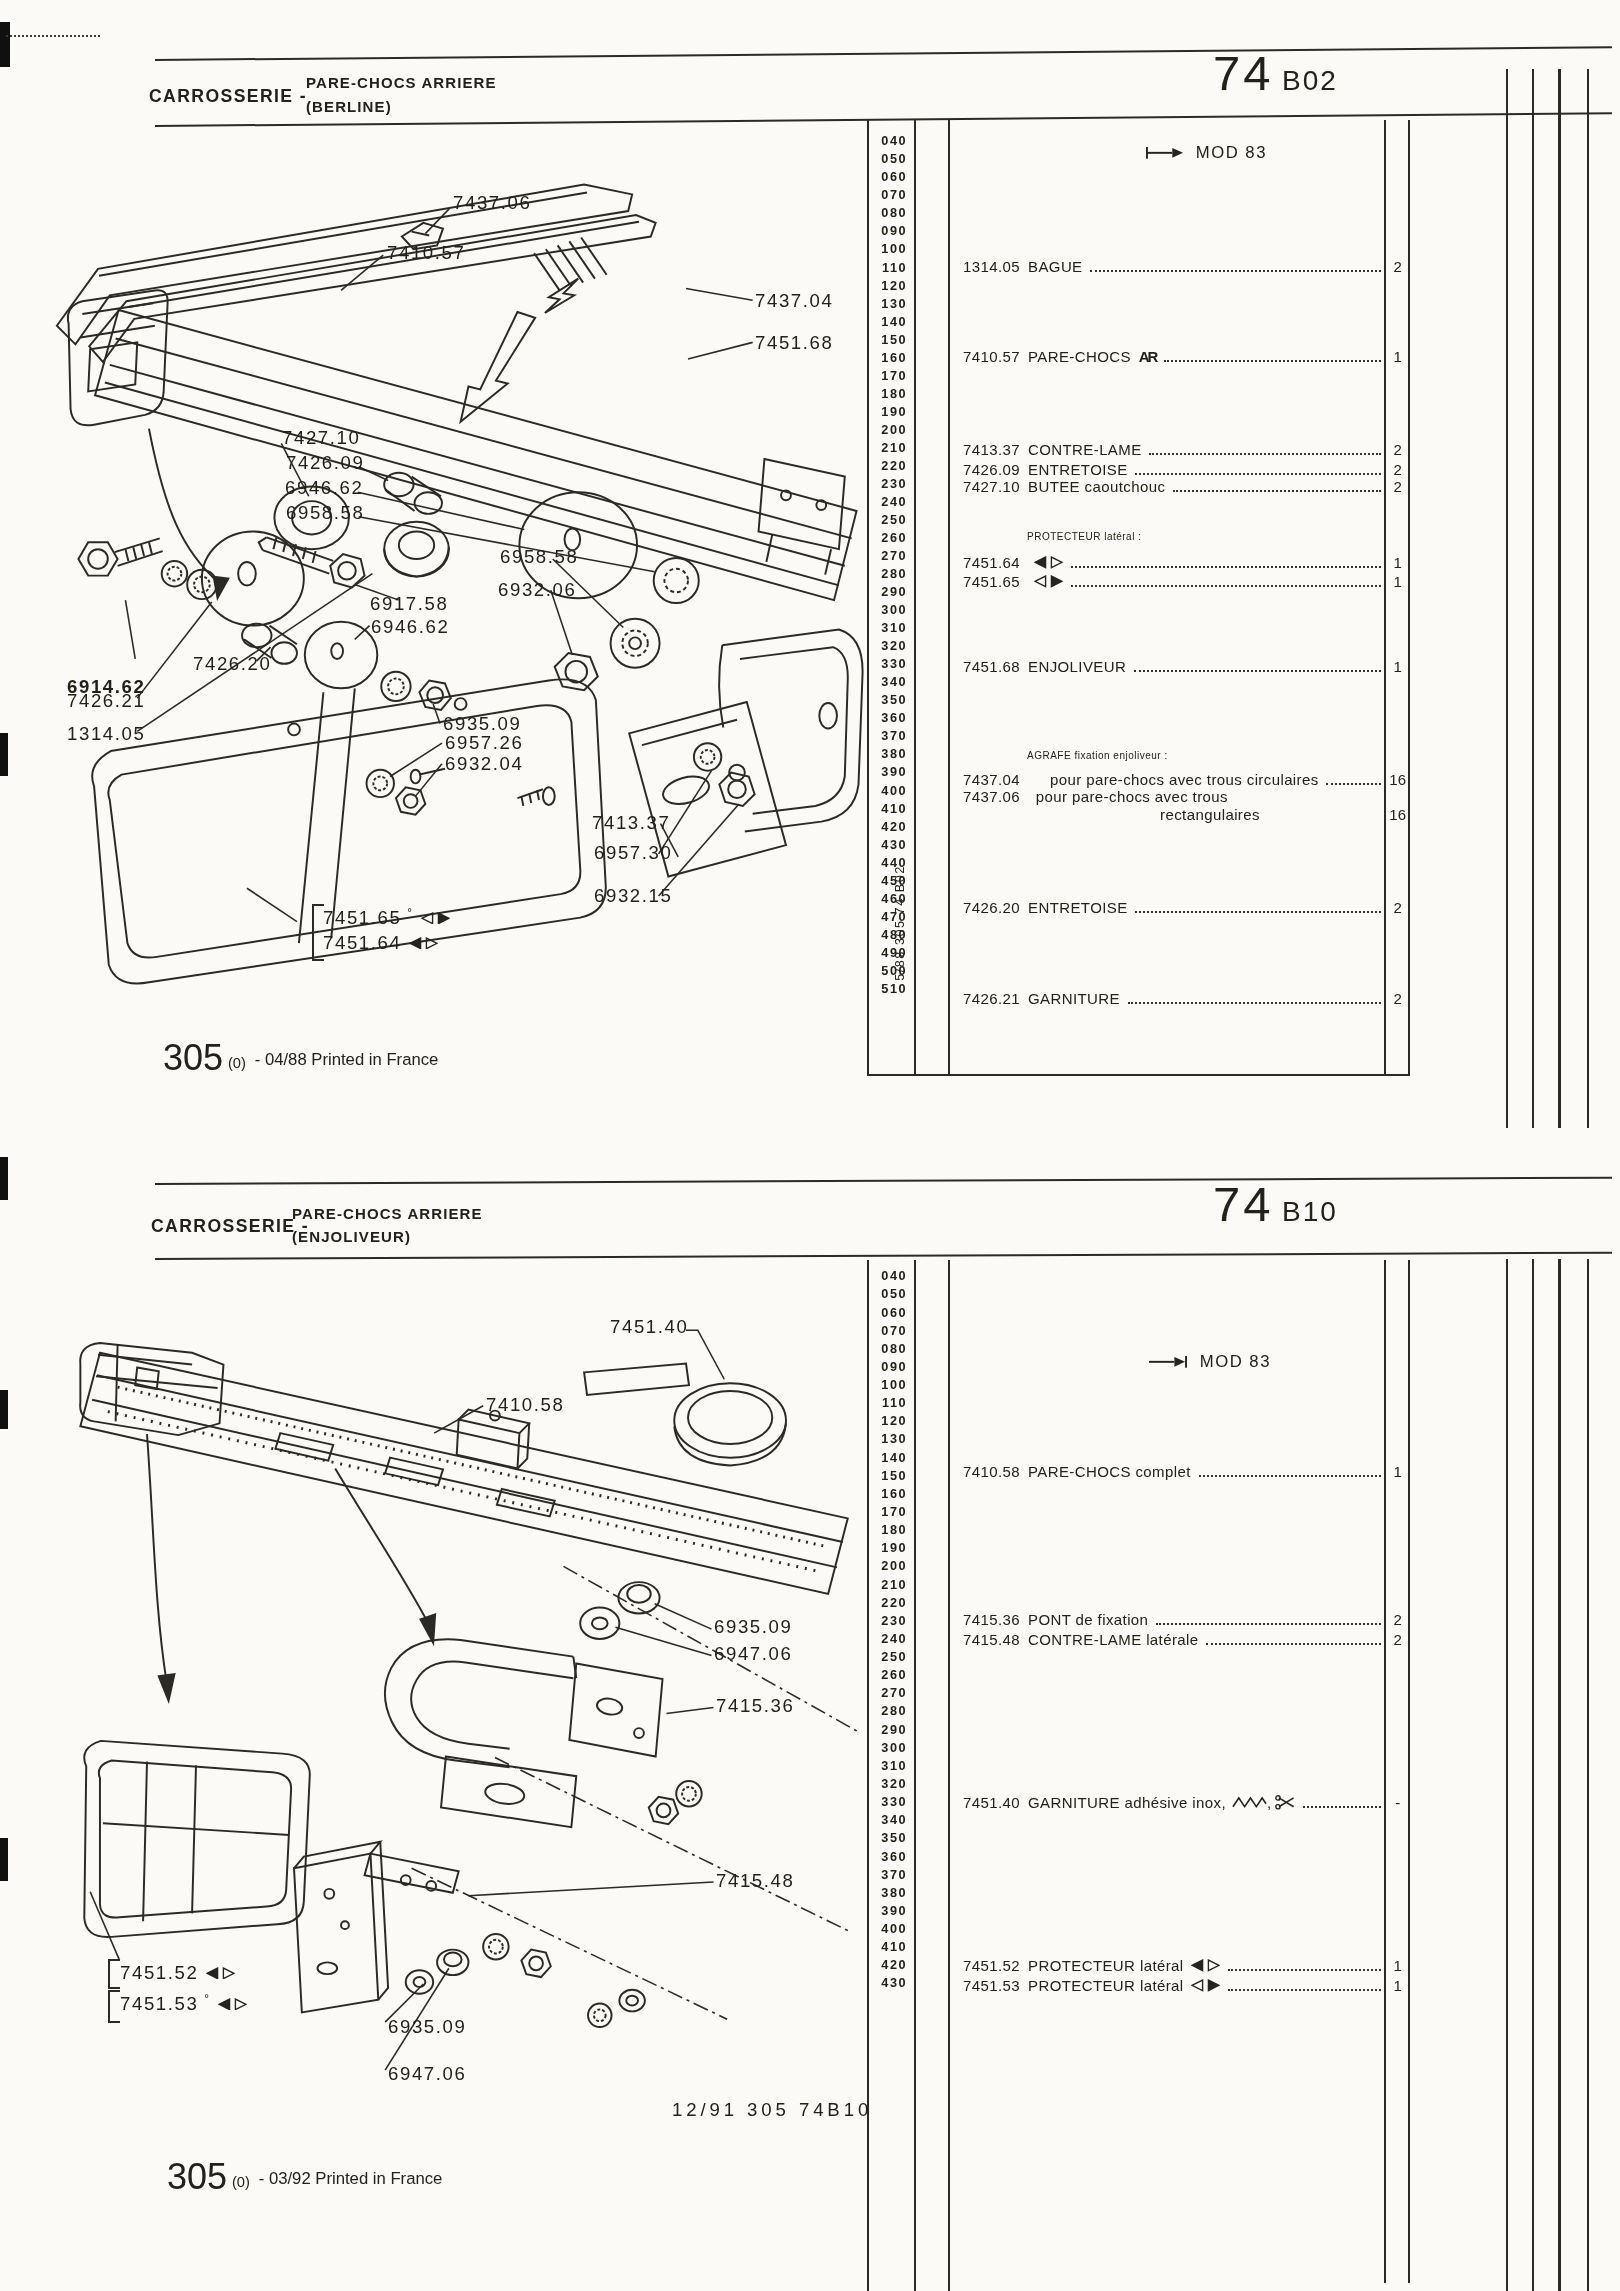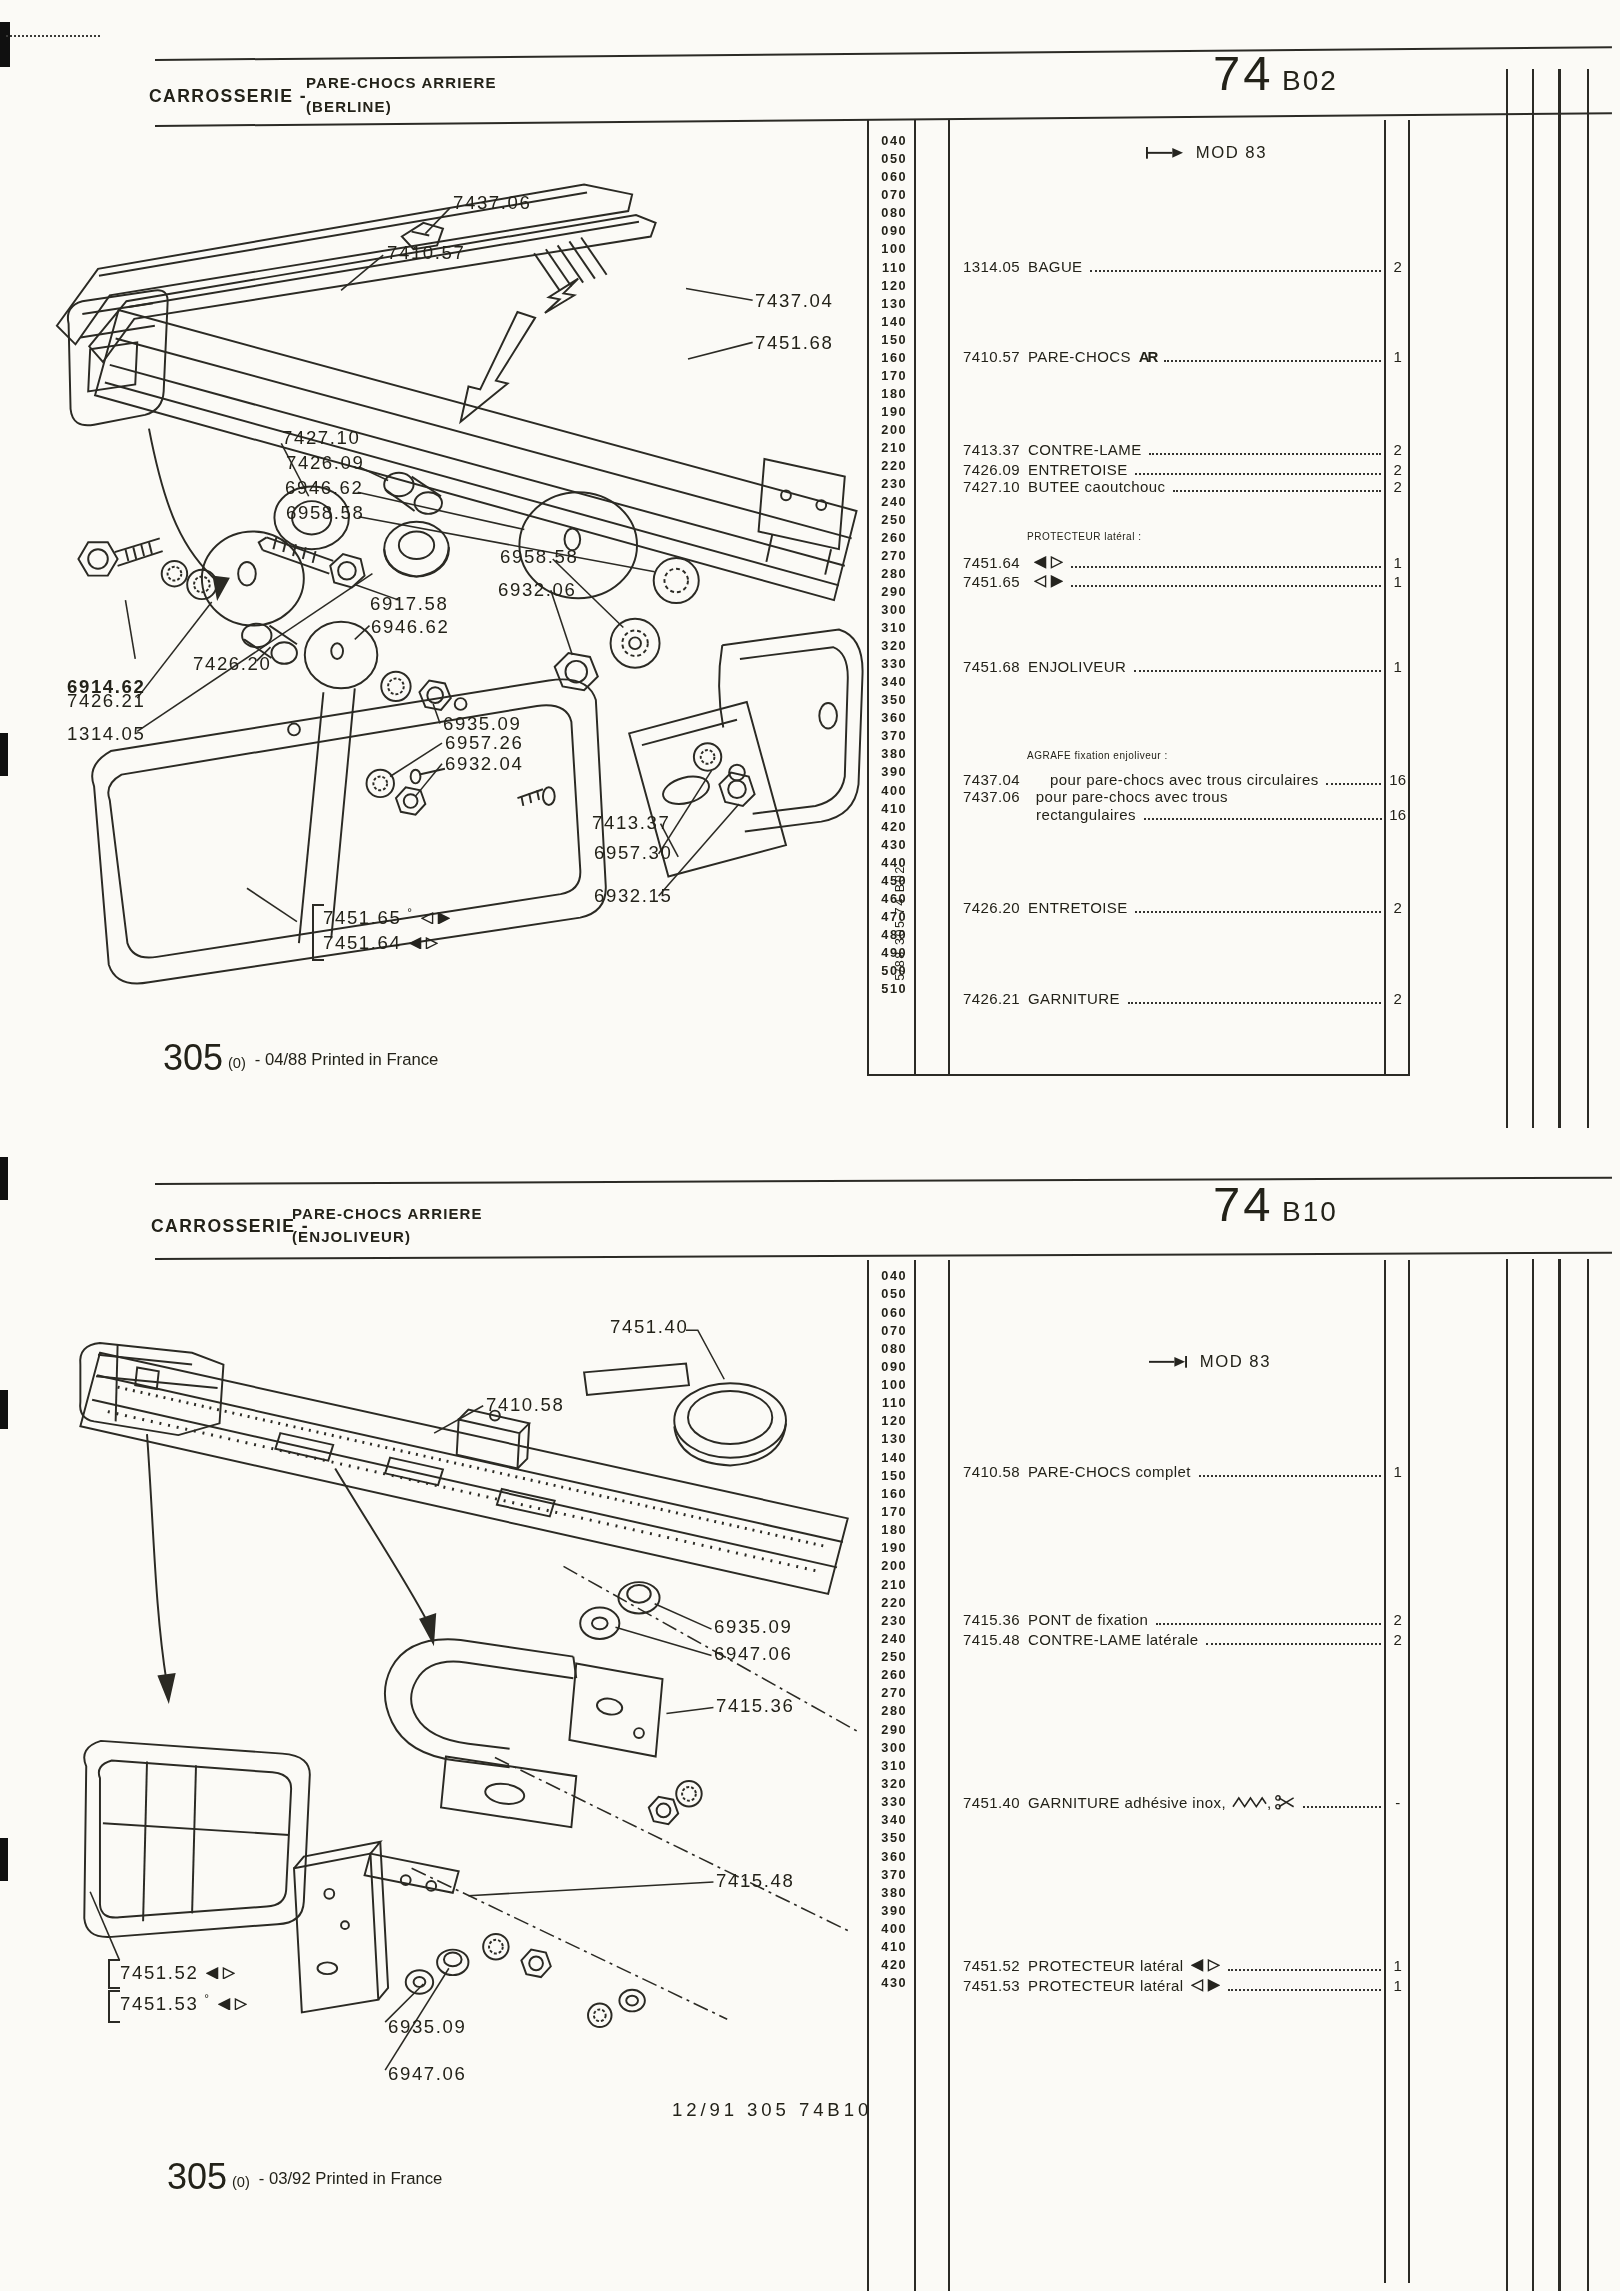--- a/index.html
+++ b/index.html
@@ -443,21 +443,21 @@
       <div class="prow" style="left: 963px; top: 771px; width: 420px;">
         <span class="pref">7437.04</span>
         <span class="lbl" style="margin-left:24px">pour pare-chocs avec trous circulaires</span>
         <span class="dots"></span>
       </div>
       <div class="qty" style="left: 1384px; top: 771px;">16</div>
       <div class="prow" style="left: 963px; top: 788px; width: 420px;">
         <span class="pref">7437.06</span>
         <span class="lbl" style="margin-left:9.8px">pour pare-chocs avec trous</span>
       </div>
-      <div class="prow" style="left: 1036px; top: 806px; width: 348px;">
+      <div class="prow" style="left: 1036px; top: 806px; width: 348px; flex-direction: column;">
         <span>rectangulaires</span>
         <span class="dots"></span>
       </div>
       <div class="qty" style="left: 1384px; top: 806px;">16</div>
       <div class="prow" style="left: 963px; top: 899px; width: 420px;">
         <span class="pref">7426.20</span>
         <span class="lbl">ENTRETOISE</span>
         <span class="dots"></span>
       </div>
       <div class="qty" style="left: 1384px; top: 899px;">2</div>

